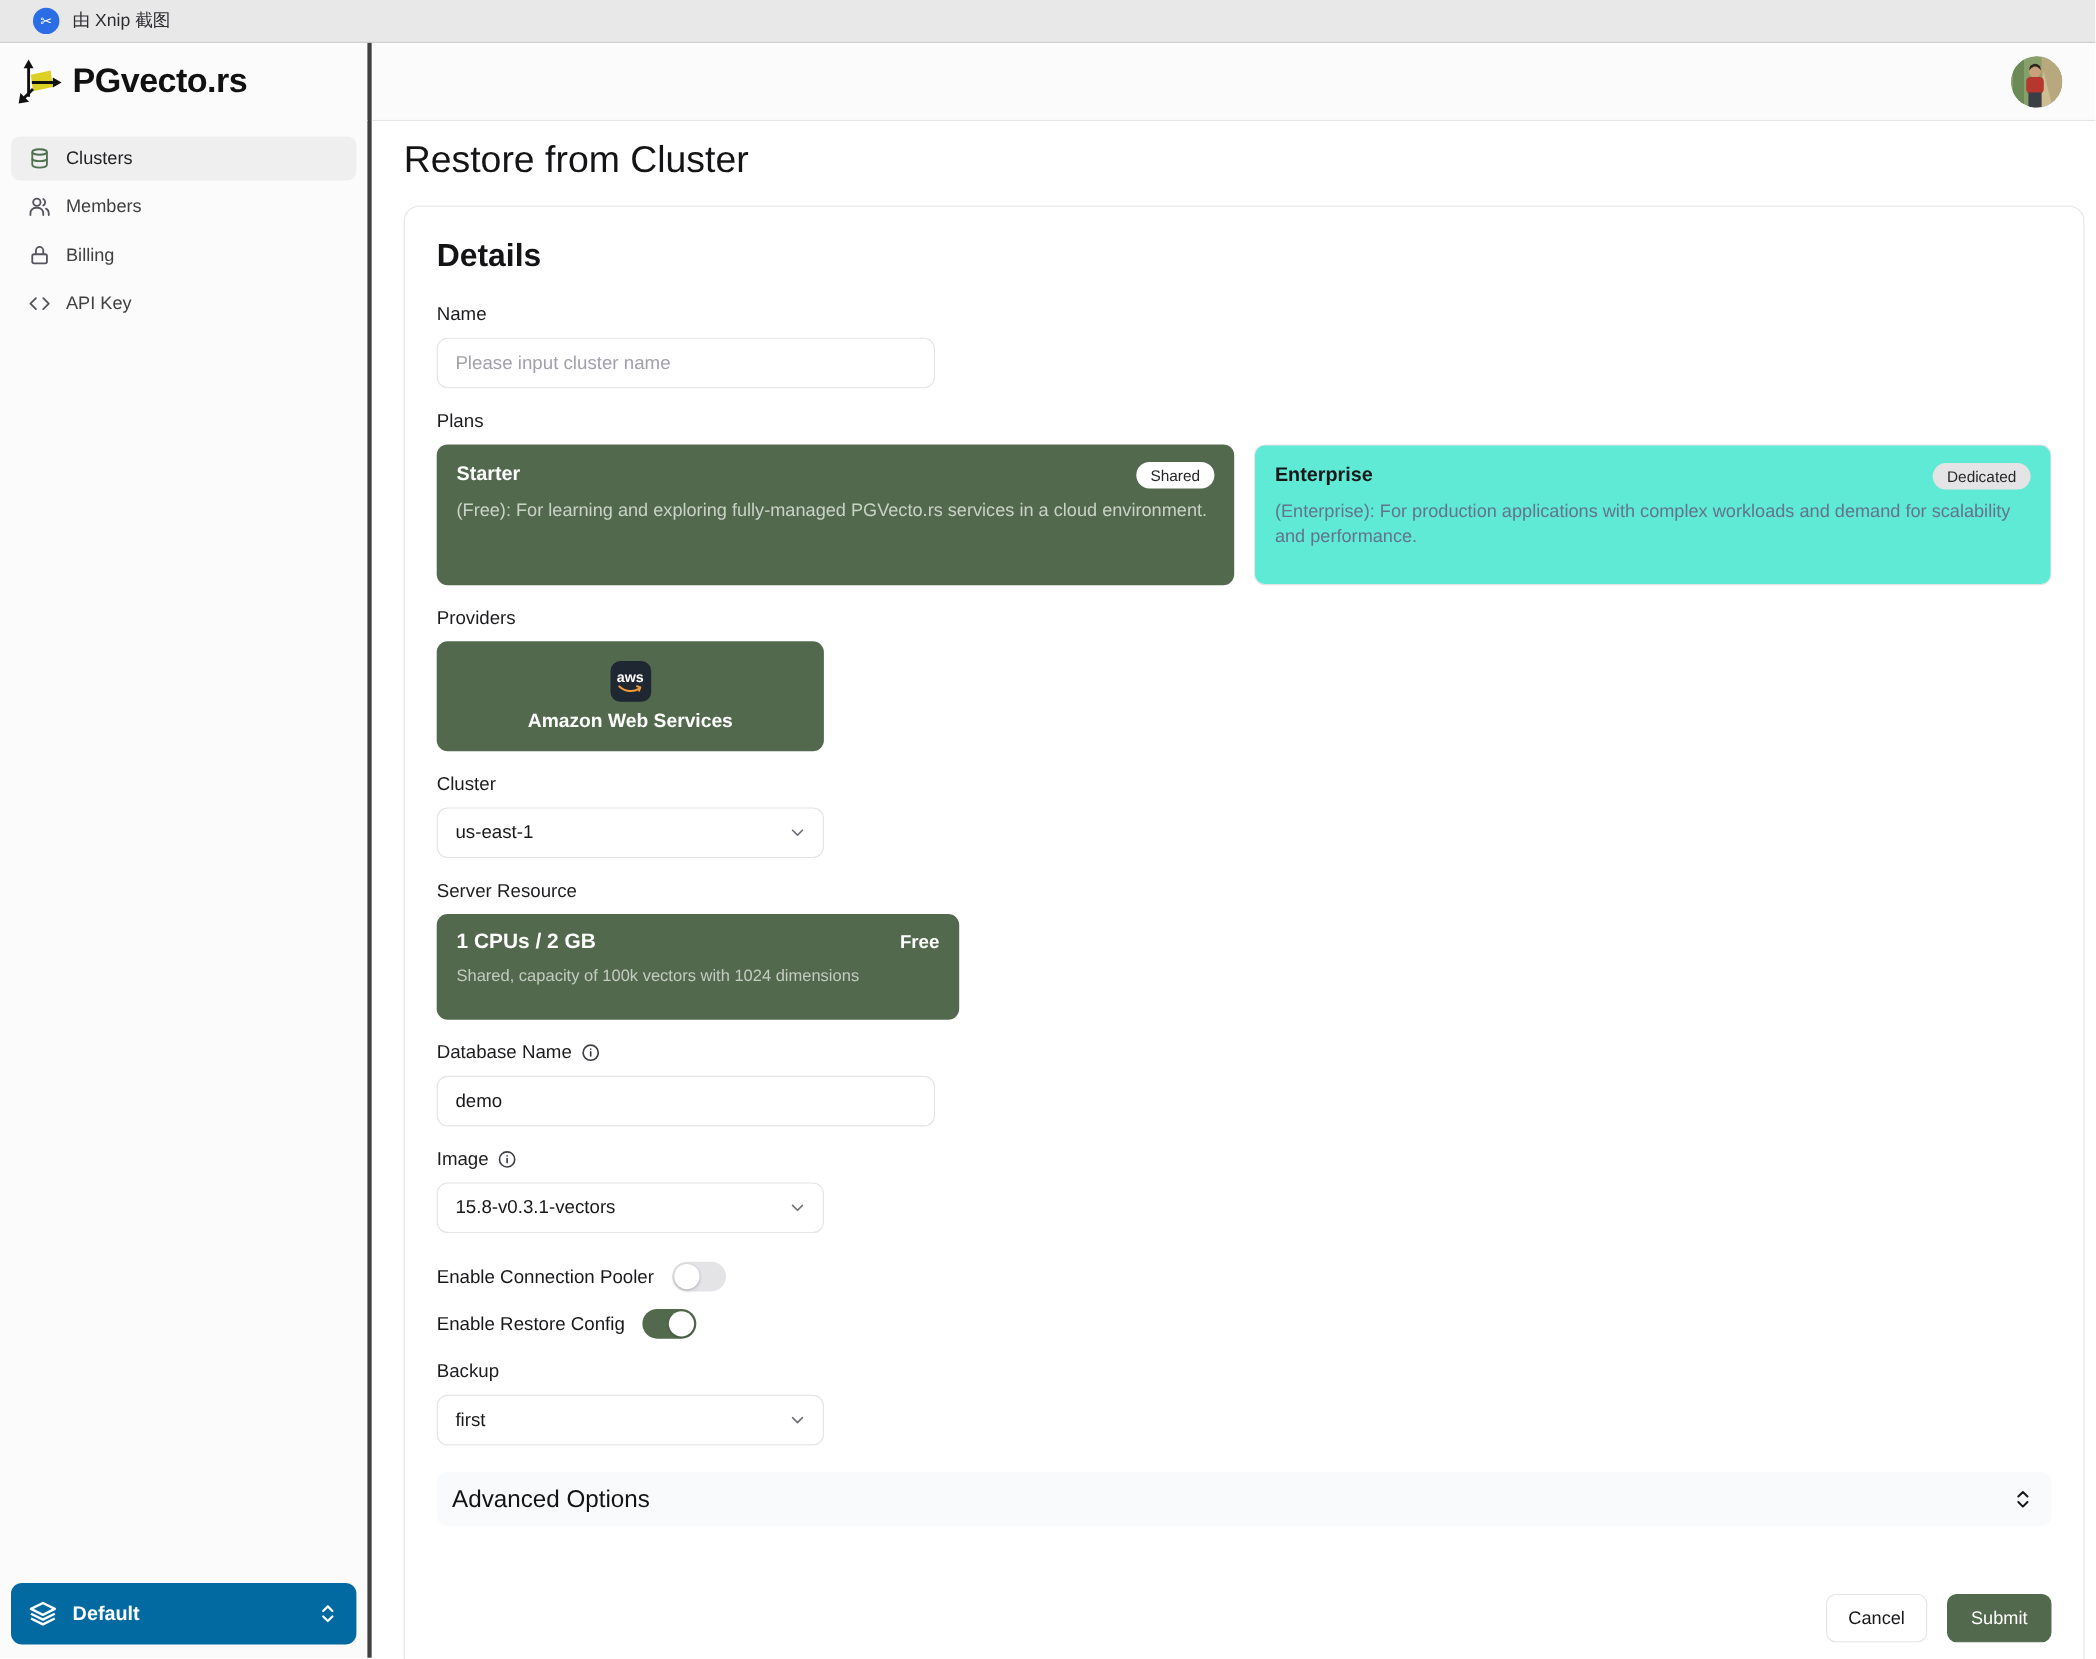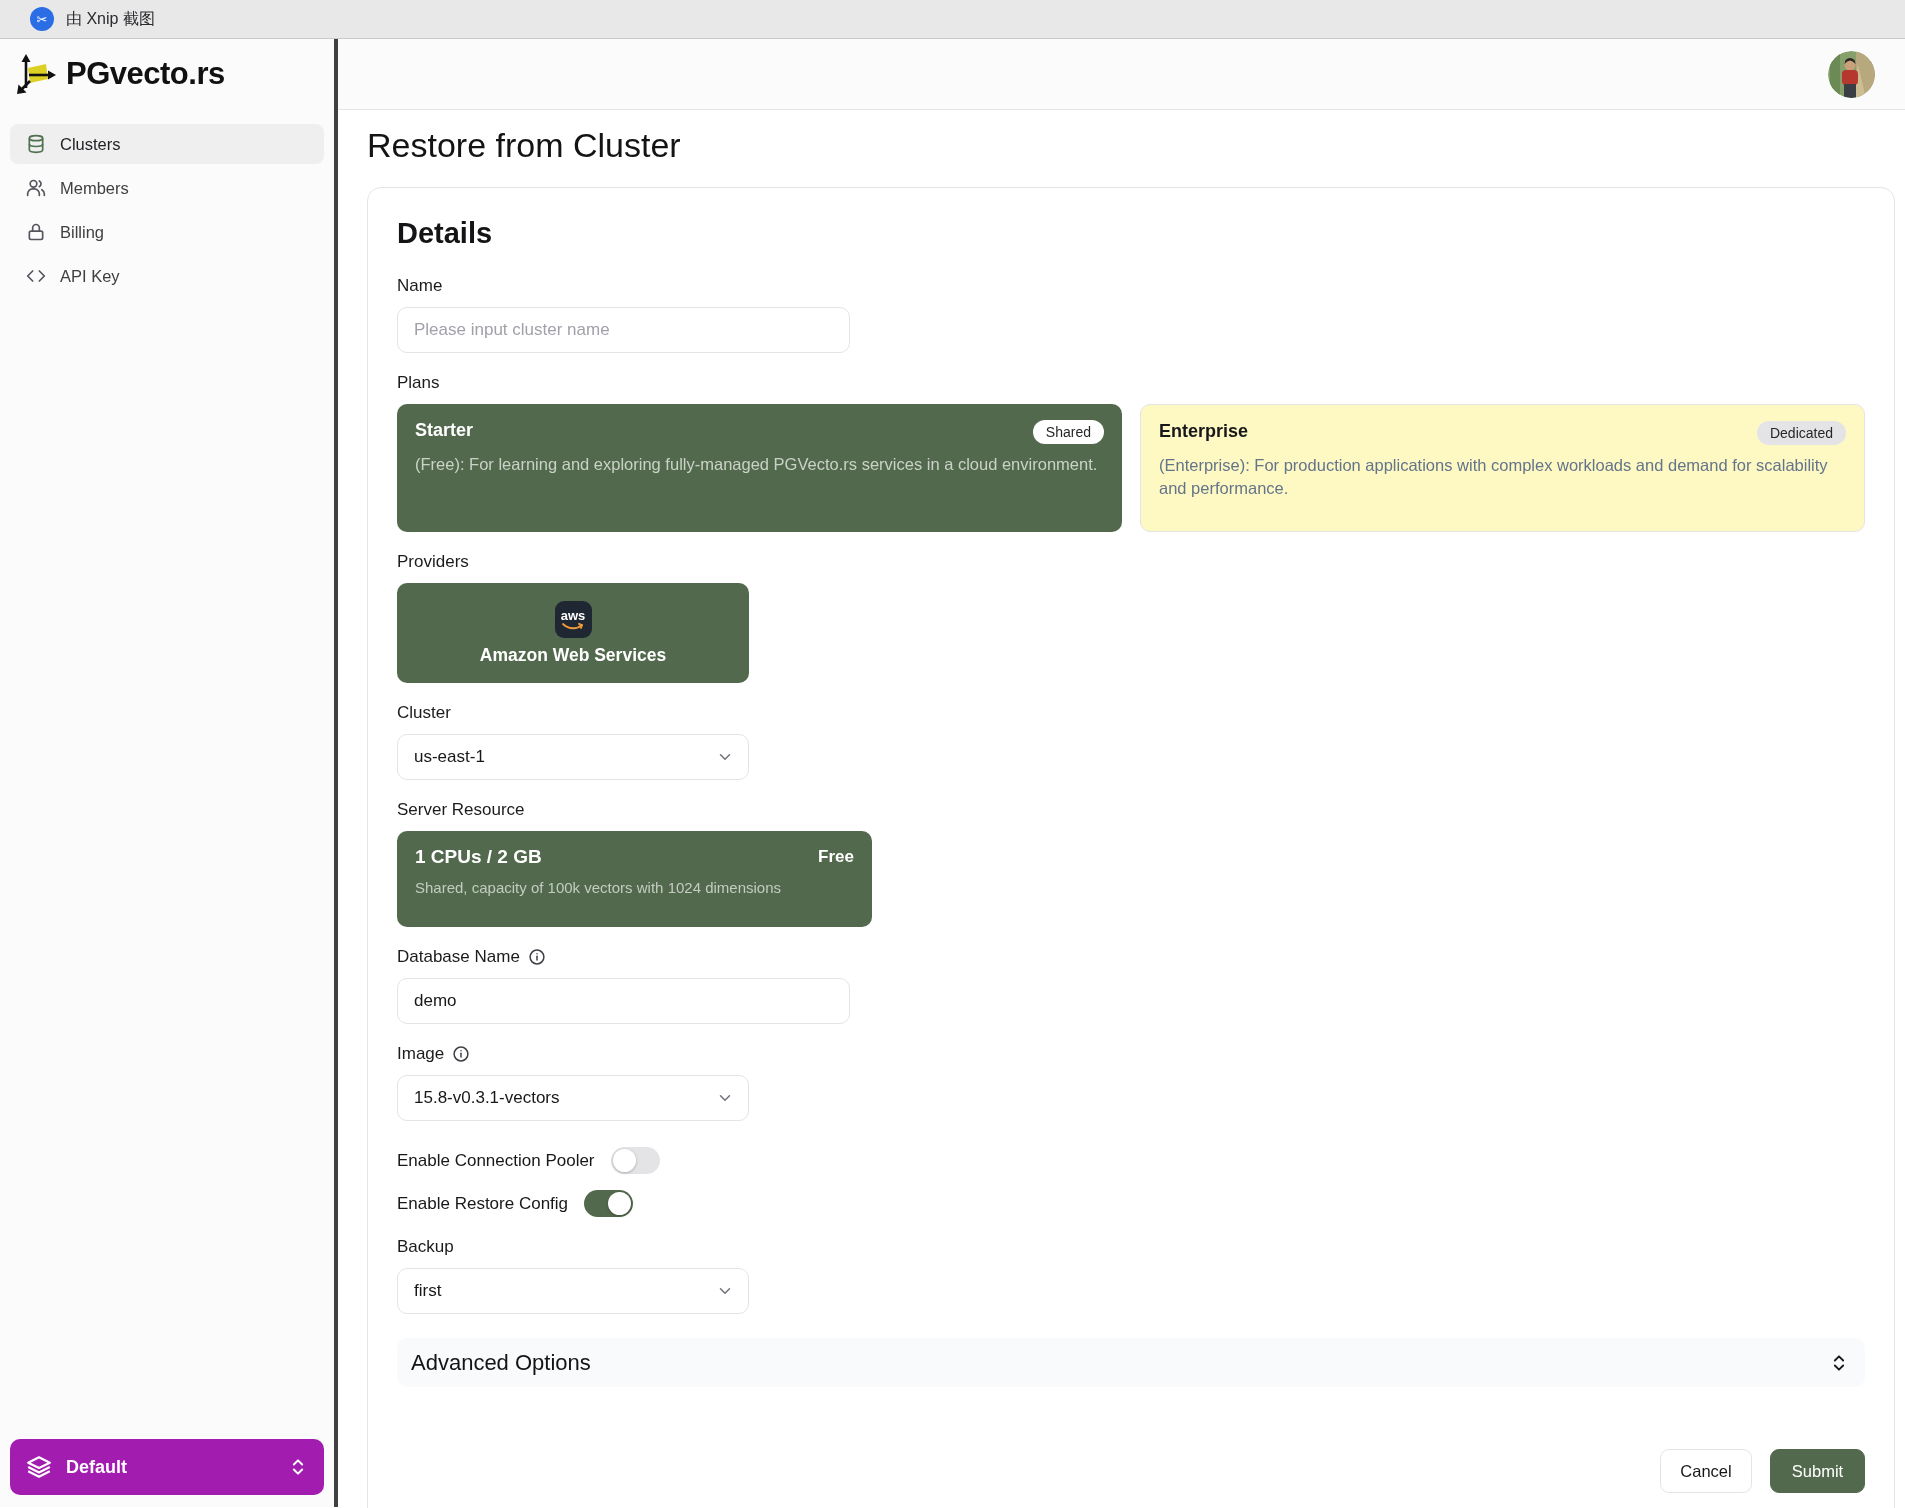--- a/index.html
+++ b/index.html
@@ -21,21 +21,21 @@
     padding-left:16px; gap:8px; border-bottom:1px solid #fbfbfb; }
   .logo-text { font-size:31px; font-weight:700; letter-spacing:-0.5px; color:#111; }
   .nav { padding:14px 10px 0 10px; display:flex; flex-direction:column; gap:4px; }
   .nav-item { height:40px; border-radius:8px; display:flex; align-items:center;
     gap:14px; padding-left:16px; font-size:16.5px; color:#404040; cursor:pointer; }
   .nav-item.active { background:#efefef; color:#1f1f23; }
   .nav-item .ic { width:20px; height:20px; color:#55555e; display:flex; }
   .nav-item.active .ic { color:#4f7150; }
   .sidebar-spacer { flex:1; }
   .workspace-btn { margin:0 10px 12px 10px; height:56px; border-radius:10px;
-    background:#a21caf; color:#fff; display:flex; align-items:center; gap:14px;
+    background:#0369a1; color:#fff; display:flex; align-items:center; gap:14px;
     padding:0 16px; cursor:pointer; }
   .workspace-btn .label { font-size:18px; font-weight:600; }
   .workspace-btn .ic { width:26px; height:26px; display:flex; }
   .workspace-btn .updown { margin-left:auto; width:20px; height:20px; }
 
   
   .main { flex:1; display:flex; flex-direction:column; min-width:0; }
   .topbar { height:71px; flex:0 0 71px; background:#fbfbfb; border-bottom:1px solid #e4e4e7;
     display:flex; align-items:center; justify-content:flex-end; padding-right:30px; }
   .avatar { width:47px; height:47px; border-radius:50%; overflow:hidden; display:block; cursor:pointer; }
@@ -51,21 +51,21 @@
   .info-ic { width:18px; height:18px; color:#3f3f46; display:flex; }
 
   .text-input { width:453px; height:46px; border:1px solid #e4e4e7; border-radius:10px;
     padding:0 16px; font-size:17px; color:#18181b; background:#fff; outline:none;
     font-family:"Liberation Sans", sans-serif; }
   .text-input::placeholder { color:#a1a1aa; }
 
   .plans-grid { display:grid; grid-template-columns:1fr 1fr; gap:18px; }
   .plan-card { border-radius:10px; padding:16px 18px; height:128px; cursor:pointer; }
   .plan-card.selected { background:#53694d; }
-  .plan-card.unselected { background:#fef9c3; border:1px solid #e4e4e7; }
+  .plan-card.unselected { background:#5eead4; border:1px solid #e4e4e7; }
   .plan-head { display:flex; justify-content:space-between; }
   .plan-title { font-size:18px; font-weight:600; }
   .plan-card.selected .plan-title { color:#fff; }
   .plan-card.unselected .plan-title { color:#18181b; }
   .pill { font-size:14px; padding:4px 13px; border-radius:999px; }
   .pill.light { background:#fff; color:#27272a; }
   .pill.gray { background:#e4e4e7; color:#27272a; }
   .plan-desc { margin-top:9px; font-size:16.5px; line-height:1.42; max-width:700px; }
   .plan-card.selected .plan-desc { color:#c9d2c6; }
   .plan-card.unselected .plan-desc { color:#64748b; }

